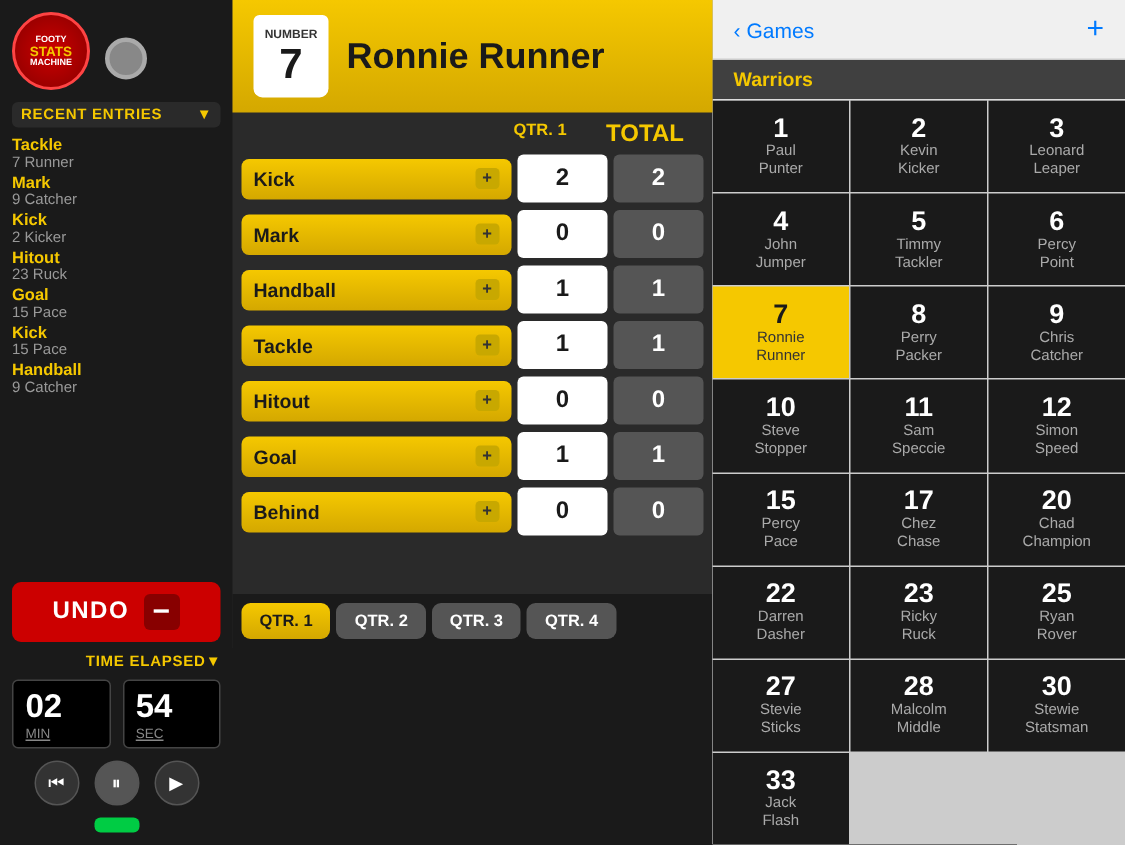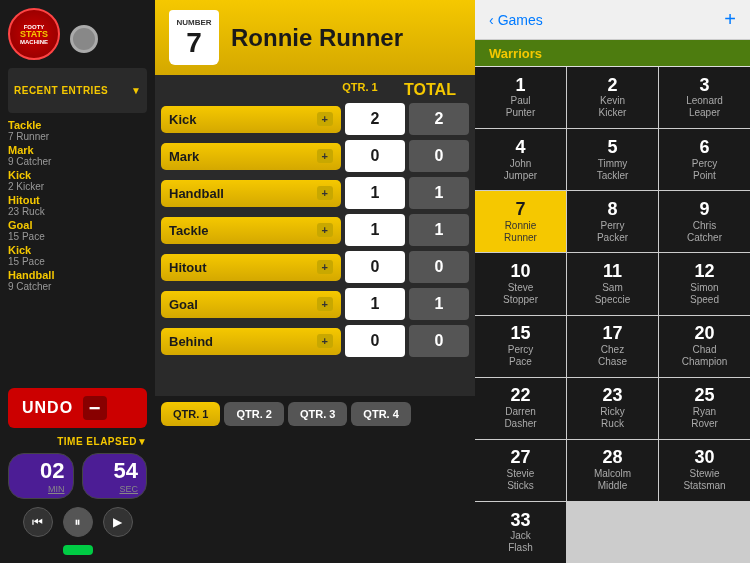--- a/index.html
+++ b/index.html
@@ -48,21 +48,21 @@
       margin-top: 10px;
       flex-shrink: 0;
     }
 
     .recent-entries-header {
       display: flex;
       align-items: center;
       justify-content: space-between;
       background: #2a2a2a;
       border-radius: 4px;
-      padding: 17px 6px;
+      padding: 3px 6px;
       margin-bottom: 6px;
     }
     .recent-entries-label { color: #f5c800; font-size: 10px; font-weight: bold; letter-spacing: 0.5px; }
     .chevron-down { color: #f5c800; font-size: 10px; }
 
     .entry-list { flex: 1; overflow: hidden; }
     .entry-item { margin-bottom: 2px; }
     .entry-name { color: #f5c800; font-size: 11px; font-weight: bold; }
     .entry-detail { color: #999; font-size: 10px; }
 
@@ -74,45 +74,46 @@
       color: #fff;
       font-size: 16px;
       font-weight: bold;
       padding: 8px 14px;
       display: flex;
       align-items: center;
       gap: 10px;
       width: 100%;
       cursor: pointer;
       letter-spacing: 1px;
+      justify-content: center;
     }
     .undo-minus {
       background: #880000;
       border-radius: 4px;
       width: 24px; height: 24px;
       display: flex; align-items: center; justify-content: center;
       font-size: 20px; font-weight: bold;
     }
 
     .time-elapsed-header {
       display: flex;
       align-items: center;
       justify-content: flex-end;
       margin-top: 8px;
       margin-bottom: 6px;
     }
     .time-elapsed-label { color: #f5c800; font-size: 10px; font-weight: bold; letter-spacing: 0.5px; }
 
     .timer-display { display: flex; gap: 8px; margin-bottom: 8px; }
     .timer-block {
-      background: #4c1d95;
+      background: #000000;
       border: 1px solid #444;
-      border-radius: 16px;
+      border-radius: 4px;
       padding: 4px 8px;
-      text-align: right;
+      text-align: left;
       flex: 1;
     }
     .timer-num { color: #fff; font-size: 22px; font-weight: bold; }
     .timer-label { color: #888; font-size: 9px; text-decoration: underline; }
 
     .transport-controls { display: flex; align-items: center; justify-content: center; gap: 10px; margin-bottom: 8px; }
     .transport-btn {
       background: #333;
       border: 1px solid #555;
       border-radius: 50%;
@@ -241,21 +242,21 @@
       align-items: center;
       justify-content: space-between;
     }
     .back-link {
       display: flex; align-items: center; gap: 4px;
       color: #007aff; font-size: 14px; cursor: pointer;
     }
     .add-btn { color: #007aff; font-size: 20px; cursor: pointer; }
 
     .team-label {
-      background: #4d7c0f;
+      background: #404040;
       padding: 4px 14px;
       border-bottom: 1px solid #ddd;
     }
     .team-name { color: #f5c800; font-size: 13px; font-weight: bold; }
 
     .player-grid {
       display: grid;
       grid-template-columns: repeat(3, 1fr);
       gap: 1px;
       background: #ccc;

